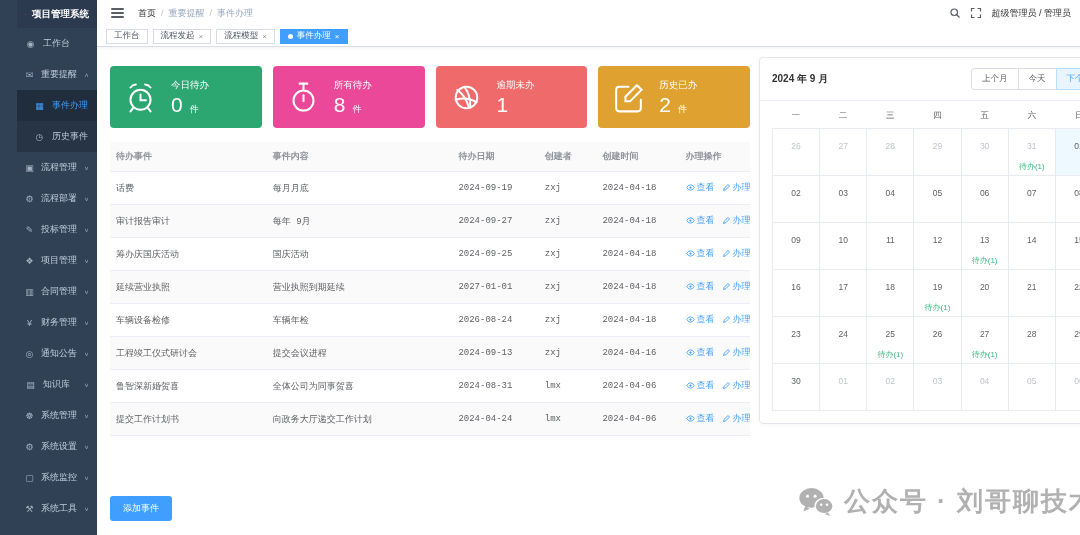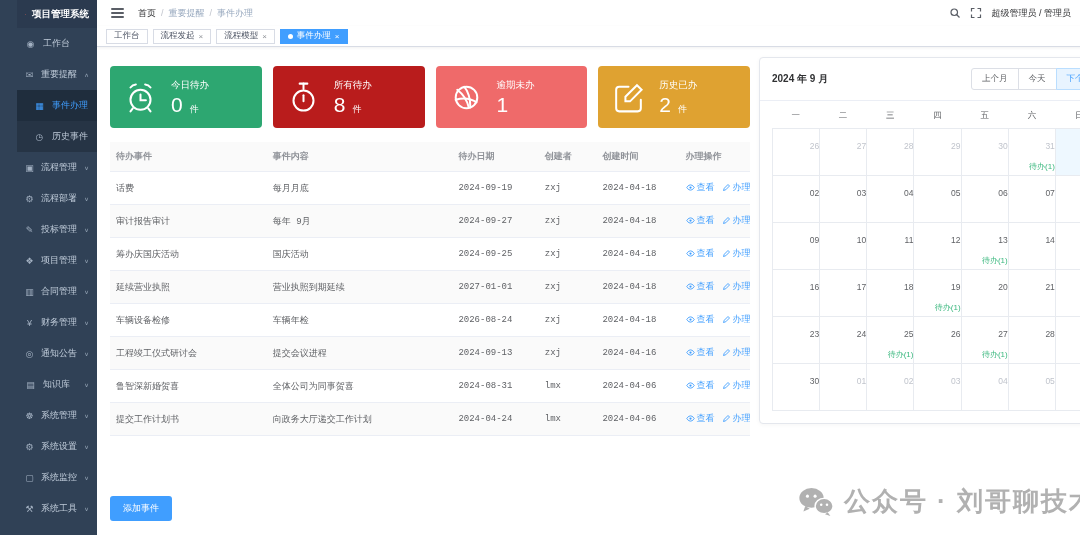--- a/index.html
+++ b/index.html
@@ -71,21 +71,21 @@
   .cal-header { display:flex; align-items:center; justify-content:space-between; padding:10px 12px; border-bottom:1px solid #ebeef5; }
   .cal-title { font-size:10px; font-weight:bold; color:#303133; }
   .btn-group { display:flex; }
   .cal-btn { font-size:8.5px; color:#606266; background:#fff; border:1px solid #dcdfe6; padding:4px 10px; cursor:pointer; font-family:inherit; margin-left:-1px; }
   .cal-btn:first-child { border-radius:3px 0 0 3px; margin-left:0; }
   .cal-btn:last-child { border-radius:0 3px 3px 0; }
   .cal-btn.active { background:#e8f4ff; color:#409EFF; border-color:#badeff; position:relative; }
   .weekdays { display:grid; grid-template-columns:repeat(7,1fr); padding:9px 12px 6px; }
   .weekday { text-align:center; font-size:8.5px; color:#606266; }
   .cal-grid { display:grid; grid-template-columns:repeat(7,1fr); margin:0 12px 12px; border-top:1px solid #e8ebf0; border-left:1px solid #e8ebf0; }
-  .cal-cell { height:47px; border-right:1px solid #e8ebf0; border-bottom:1px solid #e8ebf0; text-align:right; padding-top:6px; cursor:pointer; }
+  .cal-cell { height:47px; border-right:1px solid #e8ebf0; border-bottom:1px solid #e8ebf0; text-align:center; padding-top:6px; cursor:pointer; }
   .cal-cell .day-num { font-size:8.5px; color:#606266; }
   .cal-cell.muted .day-num { color:#c0c4cc; }
   .cal-cell.today { background:#eef8ff; }
   .cal-badge { display:block; font-size:8px; color:#3bb87f; margin-top:8px; }
 
   
   .watermark { position:absolute; right:28px; bottom:16px; text-align:right; pointer-events:none; }
   .wm-row { display:flex; align-items:center; gap:10px; justify-content:flex-end; }
   .wm-text { font-size:26px; color:#b1b1b1; letter-spacing:2px; font-weight:bold; }
   .wm-sub { font-size:12px; color:#c3c3c3; margin-top:1px; }
@@ -259,21 +259,21 @@
                 <path d="M14 38l-3 4M34 38l3 4"></path>
             </svg>
             <div class="stat-info">
               <span class="stat-label">今日待办</span>
               <div class="stat-num-row">
                 <span class="stat-value">0</span>
                 <span class="stat-unit">件</span>
               </div>
             </div>
           </div>
-          <div class="stat-card" style="background: #b91c1c;">
+          <div class="stat-card" style="background: #ec4899;">
             <svg width="37" height="37" viewBox="0 0 48 48" fill="none" stroke="#fff" stroke-width="2.6" stroke-linecap="round">
               <circle cx="24" cy="28" r="13"></circle>
                 <path d="M24 21v8"></path>
                 <path d="M19 6h10"></path>
                 <path d="M24 6v7"></path>
             </svg>
             <div class="stat-info">
               <span class="stat-label">所有待办</span>
               <div class="stat-num-row">
                 <span class="stat-value">8</span>

